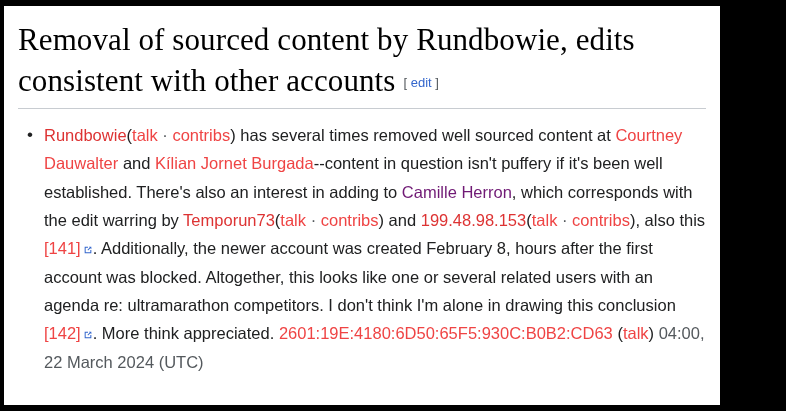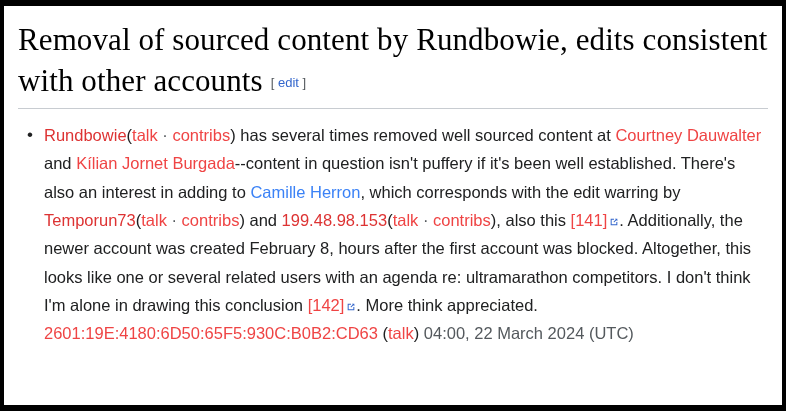--- a/index.html
+++ b/index.html
@@ -10,21 +10,21 @@
   body {
     width: 786px;
     height: 411px;
     overflow: hidden;
     font-family: "Liberation Sans", sans-serif;
   }
   .page {
     position: absolute;
     left: 4px;
     top: 6px;
-    width: 778px;
+    width: 716px;
     height: 399px;
     background: #ffffff;
     box-sizing: border-box;
     padding: 14px 14px 0 14px;
     overflow: hidden;
   }
   .heading {
     font-family: "Liberation Serif", serif;
     font-size: 31px;
     line-height: 1.32;
@@ -74,21 +74,21 @@
   }
   a.wlink {
     color: #ef4444;
     text-decoration: none;
     cursor: pointer;
   }
   a.wlink.red {
     color: #d33;
   }
   a.wlink.purple {
-    color: #3b82f6;
+    color: #701a75;
   }
   .sep {
     color: #54595d;
   }
   .ext-icon {
     display: inline-block;
     width: 10px;
     height: 10px;
     margin-left: 2px;
     position: relative;

